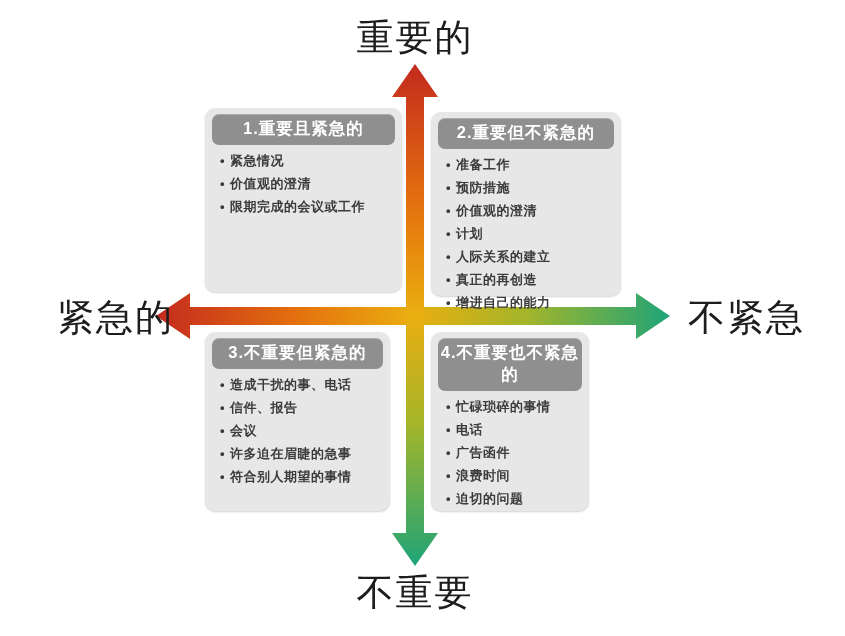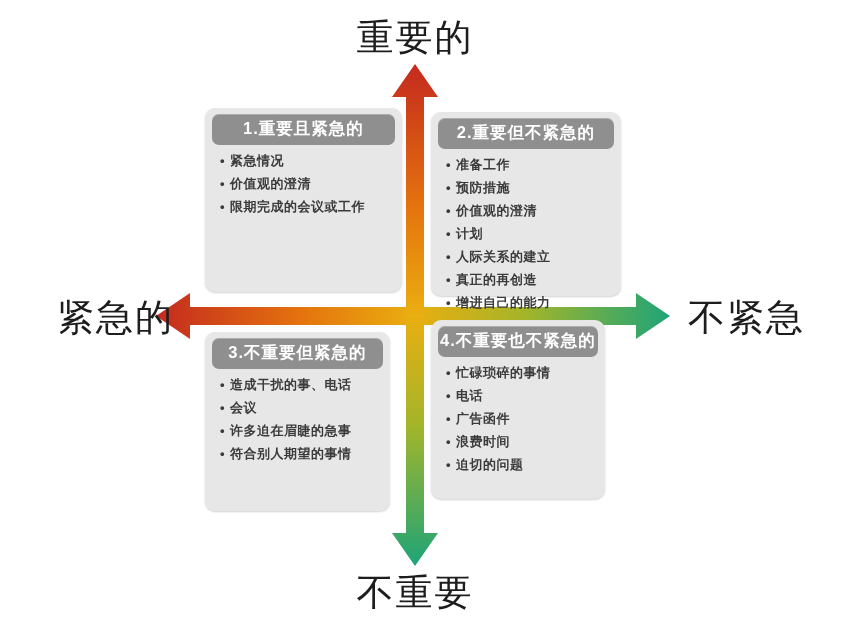--- a/index.html
+++ b/index.html
@@ -17,21 +17,21 @@
   .axis-label.bottom{left:415px;top:568px;transform:translateX(-50%);}
   .axis-label.left{left:57px;top:293px;}
   .axis-label.right{left:688px;top:293px;}
   .quadrant{
     position:absolute;background:#e7e7e7;border-radius:10px;
     box-shadow:0 1px 2px rgba(0,0,0,0.18);
   }
   .q1{left:205px;top:108px;width:197px;height:184px;}
   .q2{left:431px;top:112px;width:190px;height:184px;}
   .q3{left:205px;top:332px;width:185px;height:179px;}
-  .q4{left:431px;top:320px;width:174px;height:179px;}
+  .q4{left:431px;top:332px;width:158px;height:179px;}
   .q-header{
     margin:6px 7px 4px 7px;background:#8f8f8f;border-radius:7px;
     color:#ffffff;font-size:16.5px;font-weight:bold;text-align:center;
     padding:4px 0 5px 0;letter-spacing:1px;
     box-shadow:inset 0 1px 0 rgba(255,255,255,0.25);
   }
   .q-list{margin:8px 6px 0 15px;padding:0;list-style:none;}
   .q-list li{
     color:#3b3b3b;font-size:13px;font-weight:bold;line-height:15px;
     margin-bottom:8px;letter-spacing:0.5px;
@@ -88,20 +88,21 @@
       <li>人际关系的建立</li>
       <li>真正的再创造</li>
       <li>增进自己的能力</li>
     </ul>
   </div>
 
   <div class="quadrant q3">
     <div class="q-header">3.不重要但紧急的</div>
     <ul class="q-list">
       <li>造成干扰的事、电话</li>
+      <li>信件、报告</li>
       <li>会议</li>
       <li>许多迫在眉睫的急事</li>
       <li>符合别人期望的事情</li>
     </ul>
   </div>
 
   <div class="quadrant q4">
     <div class="q-header">4.不重要也不紧急的</div>
     <ul class="q-list">
       <li>忙碌琐碎的事情</li>

